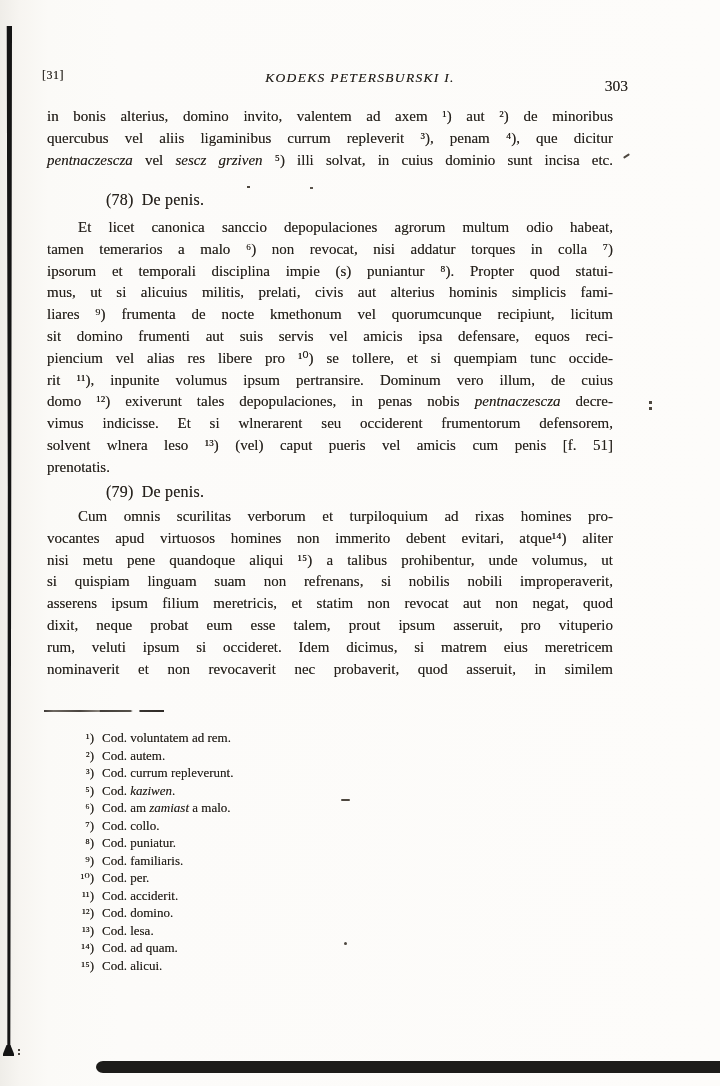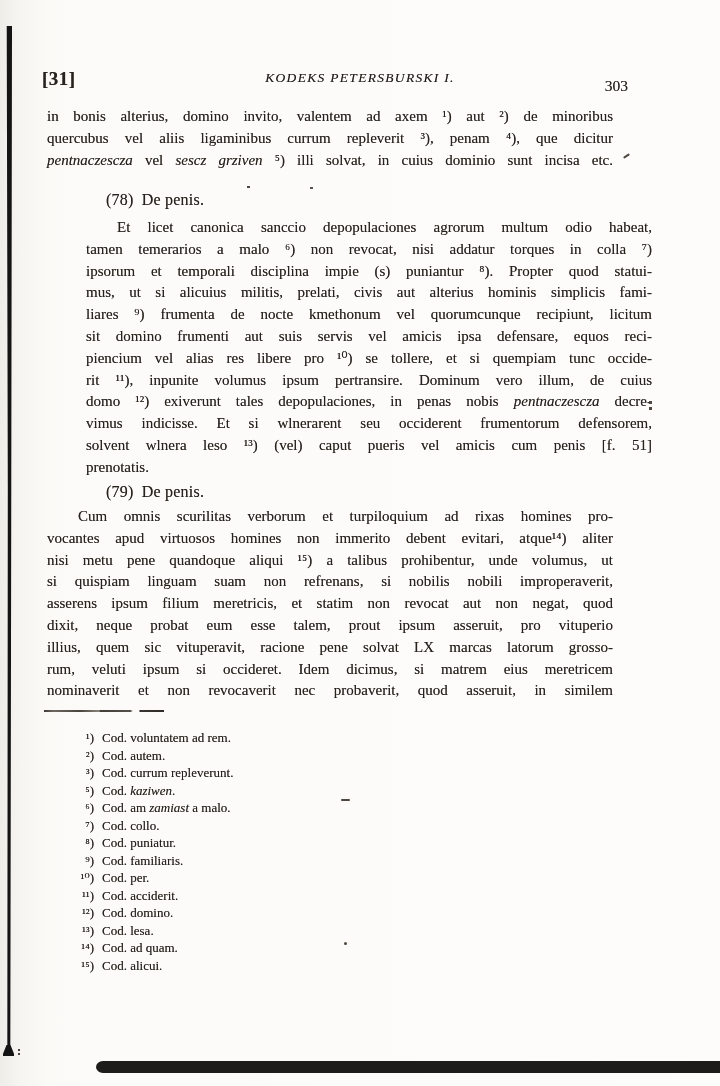--- a/index.html
+++ b/index.html
@@ -32,21 +32,21 @@
     background: #4a443d; box-shadow: 0 4px 0 #4a443d;
   }
   .bottom-edge-bar {
     position: absolute; left: 96px; top: 1061px; width: 624px; height: 12px;
     background: #1d1c1a;
     border-radius: 7px 0 0 7px / 50% 0 0 50%;
   }
 
   
   .running-head { position: absolute; top: 64px; left: 45px; width: 570px; height: 34px; }
-  .folio-mark { position: absolute; left: -3px; top: 4px; font-size: 19px; letter-spacing: 0.5px; font-weight: bold; }
+  .folio-mark { position: absolute; left: -3px; top: 4px; font-size: 12px; letter-spacing: 0.5px; }
   .running-title {
     position: absolute; left: 30px; right: -30px; top: 6px;
     text-align: center; font-size: 13.5px; letter-spacing: 1.3px; color: #211e1a; font-style: italic;
   }
   .page-number { position: absolute; right: -13px; top: 13px; font-size: 15.5px; }
 
   
   .textblock { position: absolute; left: 47px; width: 566px; font-size: 15px; line-height: 21.8px; }
   .line { text-align: justify; text-align-last: justify; white-space: normal; }
   .line.indent { text-indent: 31px; }
@@ -91,21 +91,21 @@
     <span class="page-number ink">303</span>
   </header>
 
   <div class="textblock ink" style="top:106px;">
       <div class="line">in bonis alterius, domino invito, valentem ad axem ¹) aut ²) de minoribus</div>
       <div class="line">quercubus vel aliis ligaminibus currum repleverit ³), penam ⁴), que dicitur</div>
       <div class="line"><i>pentnaczescza</i> vel <i>sescz grziven</i> ⁵) illi solvat, in cuius dominio sunt incisa etc.</div>
     </div>
 
   <div class="section-heading ink" style="top:191px;">(78)  De penis.</div>
-  <div class="textblock ink" style="top:217px;margin-left:39px;">
+  <div class="textblock ink" style="top:217px;">
       <div class="line indent">Et licet canonica sanccio depopulaciones agrorum multum odio habeat,</div>
       <div class="line">tamen temerarios a malo ⁶) non revocat, nisi addatur torques in colla ⁷)</div>
       <div class="line">ipsorum et temporali disciplina impie (s) puniantur ⁸). Propter quod statui-</div>
       <div class="line">mus, ut si alicuius militis, prelati, civis aut alterius hominis simplicis fami-</div>
       <div class="line">liares ⁹) frumenta de nocte kmethonum vel quorumcunque recipiunt, licitum</div>
       <div class="line">sit domino frumenti aut suis servis vel amicis ipsa defensare, equos reci-</div>
       <div class="line">piencium vel alias res libere pro ¹⁰) se tollere, et si quempiam tunc occide-</div>
       <div class="line">rit ¹¹), inpunite volumus ipsum pertransire. Dominum vero illum, de cuius</div>
       <div class="line">domo ¹²) exiverunt tales depopulaciones, in penas nobis <i>pentnaczescza</i> decre-</div>
       <div class="line">vimus indicisse. Et si wlnerarent seu occiderent frumentorum defensorem,</div>
@@ -114,21 +114,20 @@
     </div>
 
   <div class="section-heading ink" style="top:483px;">(79)  De penis.</div>
   <div class="textblock ink" style="top:506px;">
       <div class="line indent">Cum omnis scurilitas verborum et turpiloquium ad rixas homines pro-</div>
       <div class="line">vocantes apud virtuosos homines non immerito debent evitari, atque¹⁴) aliter</div>
       <div class="line">nisi metu pene quandoque aliqui ¹⁵) a talibus prohibentur, unde volumus, ut</div>
       <div class="line">si quispiam linguam suam non refrenans, si nobilis nobili improperaverit,</div>
       <div class="line">asserens ipsum filium meretricis, et statim non revocat aut non negat, quod</div>
       <div class="line">dixit, neque probat eum esse talem, prout ipsum asseruit, pro vituperio</div>
-      <div class="line">illius, quem sic vituperavit, racione pene solvat LX marcas latorum grosso-</div>
       <div class="line">rum, veluti ipsum si occideret. Idem dicimus, si matrem eius meretricem</div>
       <div class="line">nominaverit et non revocaverit nec probaverit, quod asseruit, in similem</div>
     </div>
 
   <div class="footnote-rule"></div>
   <div class="footnotes ink">
       <div class="fn-line"><span class="fn-marker">¹)</span><span class="fn-text">Cod. voluntatem ad rem.</span></div>
       <div class="fn-line"><span class="fn-marker">²)</span><span class="fn-text">Cod. autem.</span></div>
       <div class="fn-line"><span class="fn-marker">³)</span><span class="fn-text">Cod. currum repleverunt.</span></div>
       <div class="fn-line"><span class="fn-marker">⁵)</span><span class="fn-text">Cod. <i>kaziwen</i>.</span></div>

